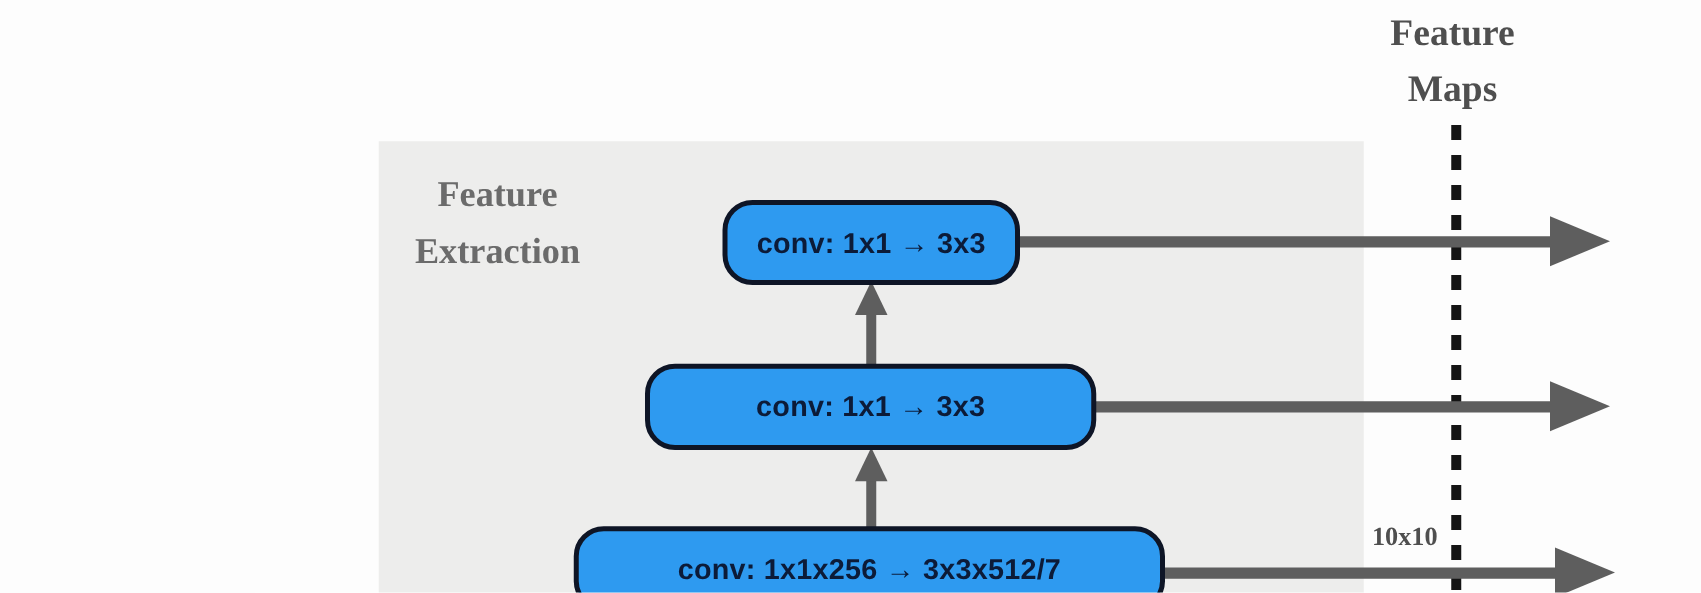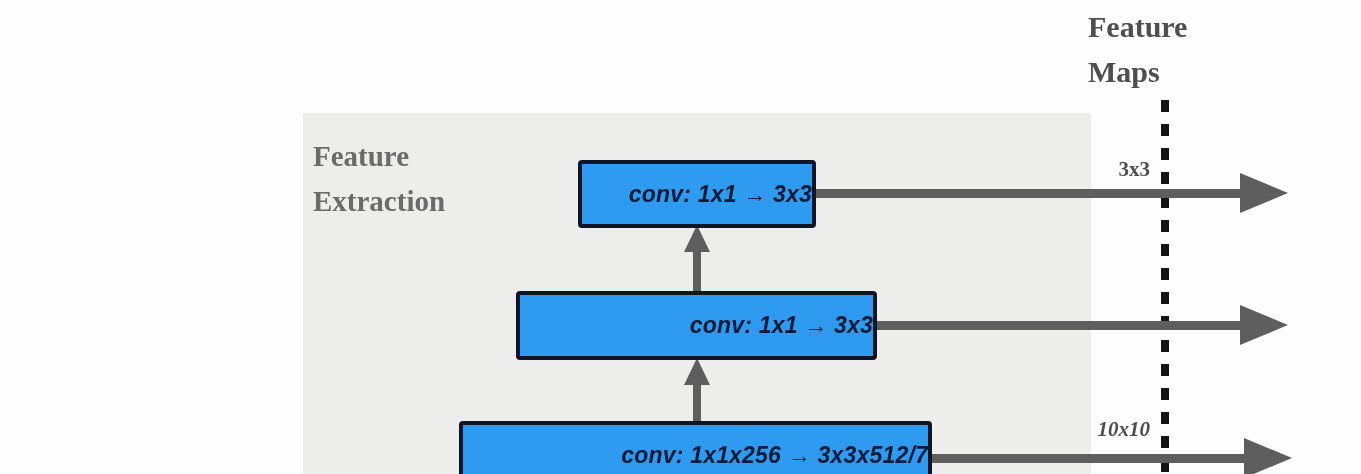--- a/index.html
+++ b/index.html
@@ -18,57 +18,57 @@
   .canvas{
     position:relative;width:1361px;height:474px;
     background:var(--canvas-bg);overflow:hidden;
   }
   .panel{
     position:absolute;left:303px;top:113px;width:788px;height:380px;
     background:var(--panel-bg);
   }
   .serif-title{
     font-family:"Liberation Serif","DejaVu Serif",serif;
-    font-weight:bold;white-space:pre-line;
+    font-weight:bold;text-align:center;white-space:pre-line;
   }
   .panel-title{
     position:absolute;left:313px;top:134px;width:170px;
     font-size:29px;line-height:45px;color:var(--panel-title-gray);
   }
   .maps-title{
     position:absolute;left:1088px;top:4px;width:148px;
     font-size:30px;line-height:45px;color:var(--label-gray);
   }
   .dashed-line{
     position:absolute;left:1161px;top:100px;width:8px;height:374px;
     background:repeating-linear-gradient(180deg,
       var(--dash-color) 0px,var(--dash-color) 12px,
       transparent 12px,transparent 24px);
   }
   .conv-block{
-    position:absolute;display:flex;align-items:center;justify-content:flex-end;
+    position:absolute;display:flex;align-items:center;justify-content:center;
     background:var(--block-fill);
     border:4px solid var(--block-border);
-    border-radius:4px;box-sizing:border-box;font-style:italic;
+    border-radius:24px;box-sizing:border-box;
   }
   .conv-block span{
     font-weight:bold;font-size:23px;color:var(--block-text);
     letter-spacing:0.2px;
   }
   .block-1{left:578px;top:160px;width:238px;height:68px;}
   .block-2{left:516px;top:291px;width:361px;height:69px;}
   .block-3{left:459px;top:421px;width:473px;height:68px;}
   .map-size-label{
     position:absolute;width:112px;text-align:right;
     font-family:"Liberation Serif","DejaVu Serif",serif;
     font-weight:bold;font-size:21px;color:var(--label-gray);
   }
   .label-1{left:1038px;top:157px;}
   .label-2{left:1038px;top:288px;}
-  .label-3{left:1038px;top:417px;font-style:italic;}
+  .label-3{left:1038px;top:417px;}
   .arrow-svg{position:absolute;display:block;}
   .h-arrow-1{left:810px;top:171px;}
   .h-arrow-2{left:869px;top:303px;}
   .h-arrow-3{left:924px;top:436px;}
   .v-arrow-1{left:682px;top:225px;}
   .v-arrow-2{left:682px;top:358px;}
   .arrow-fill{fill:var(--arrow-gray);}
 </style>
 </head>
 <body>
@@ -110,16 +110,15 @@
   <div class="conv-block block-1">
     <span>conv: 1x1 → 3x3</span>
   </div>
   <div class="conv-block block-2">
     <span>conv: 1x1 → 3x3</span>
   </div>
   <div class="conv-block block-3">
     <span>conv: 1x1x256 → 3x3x512/7</span>
   </div>
 
-  <div class="map-size-label label-1">3x3</div>
   <div class="map-size-label label-3">10x10</div>
 
 </div>
 
 </body></html>

